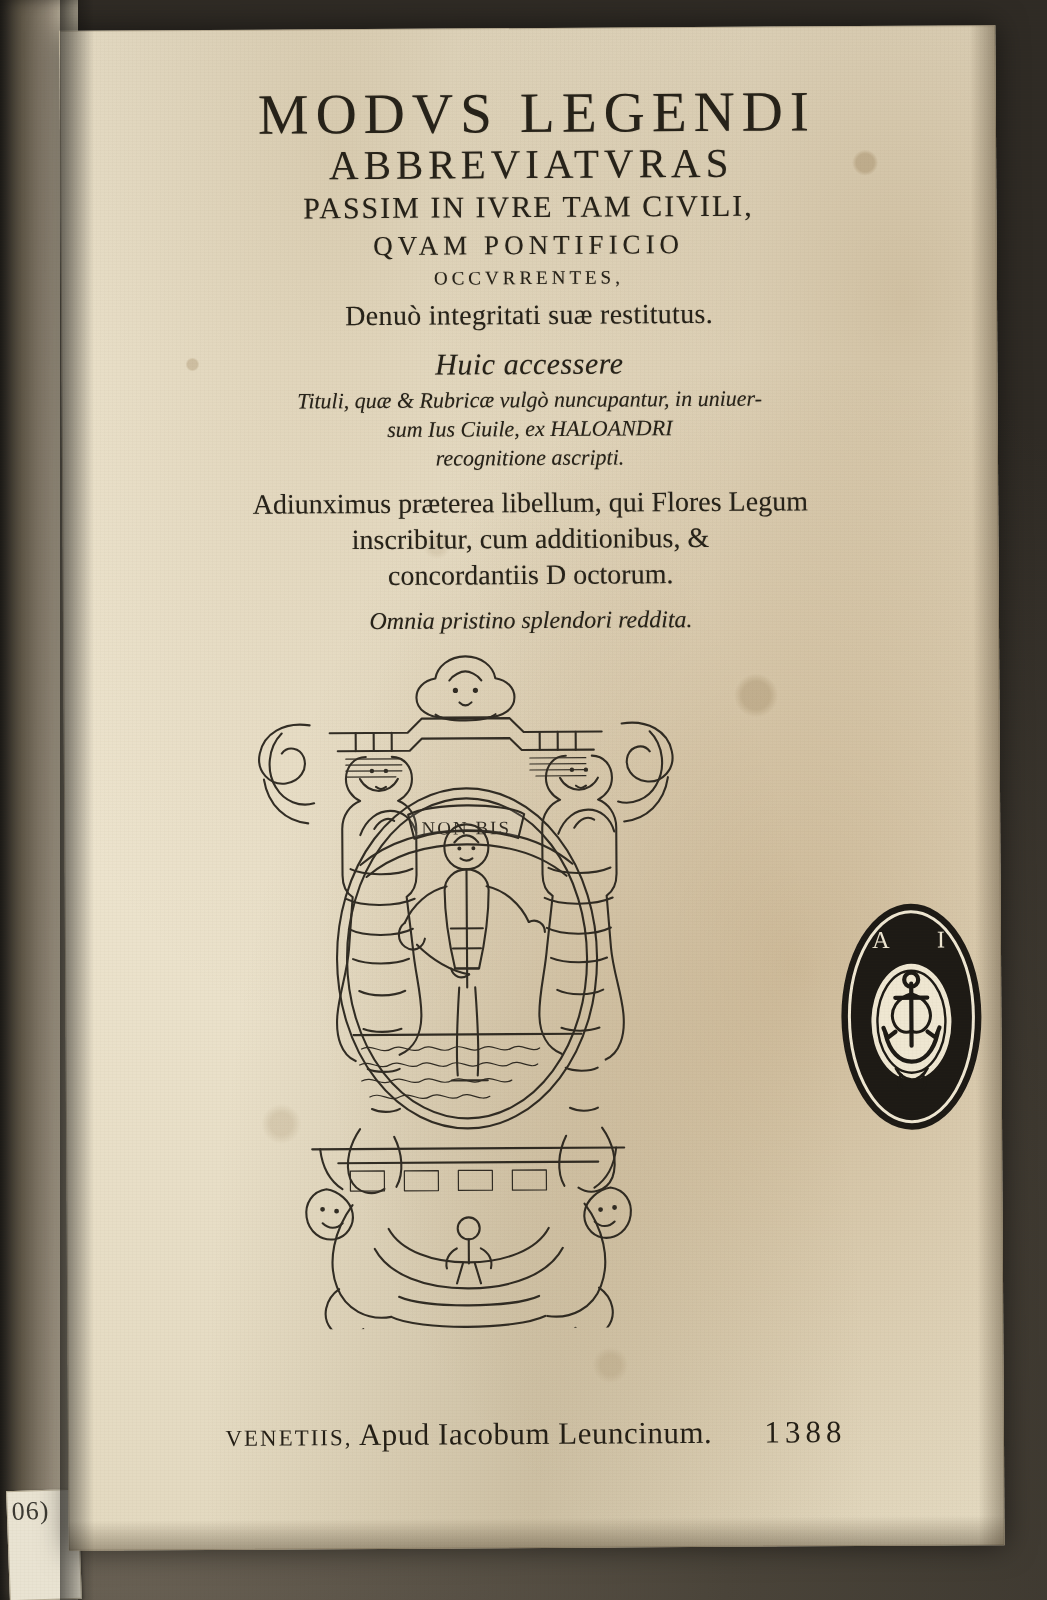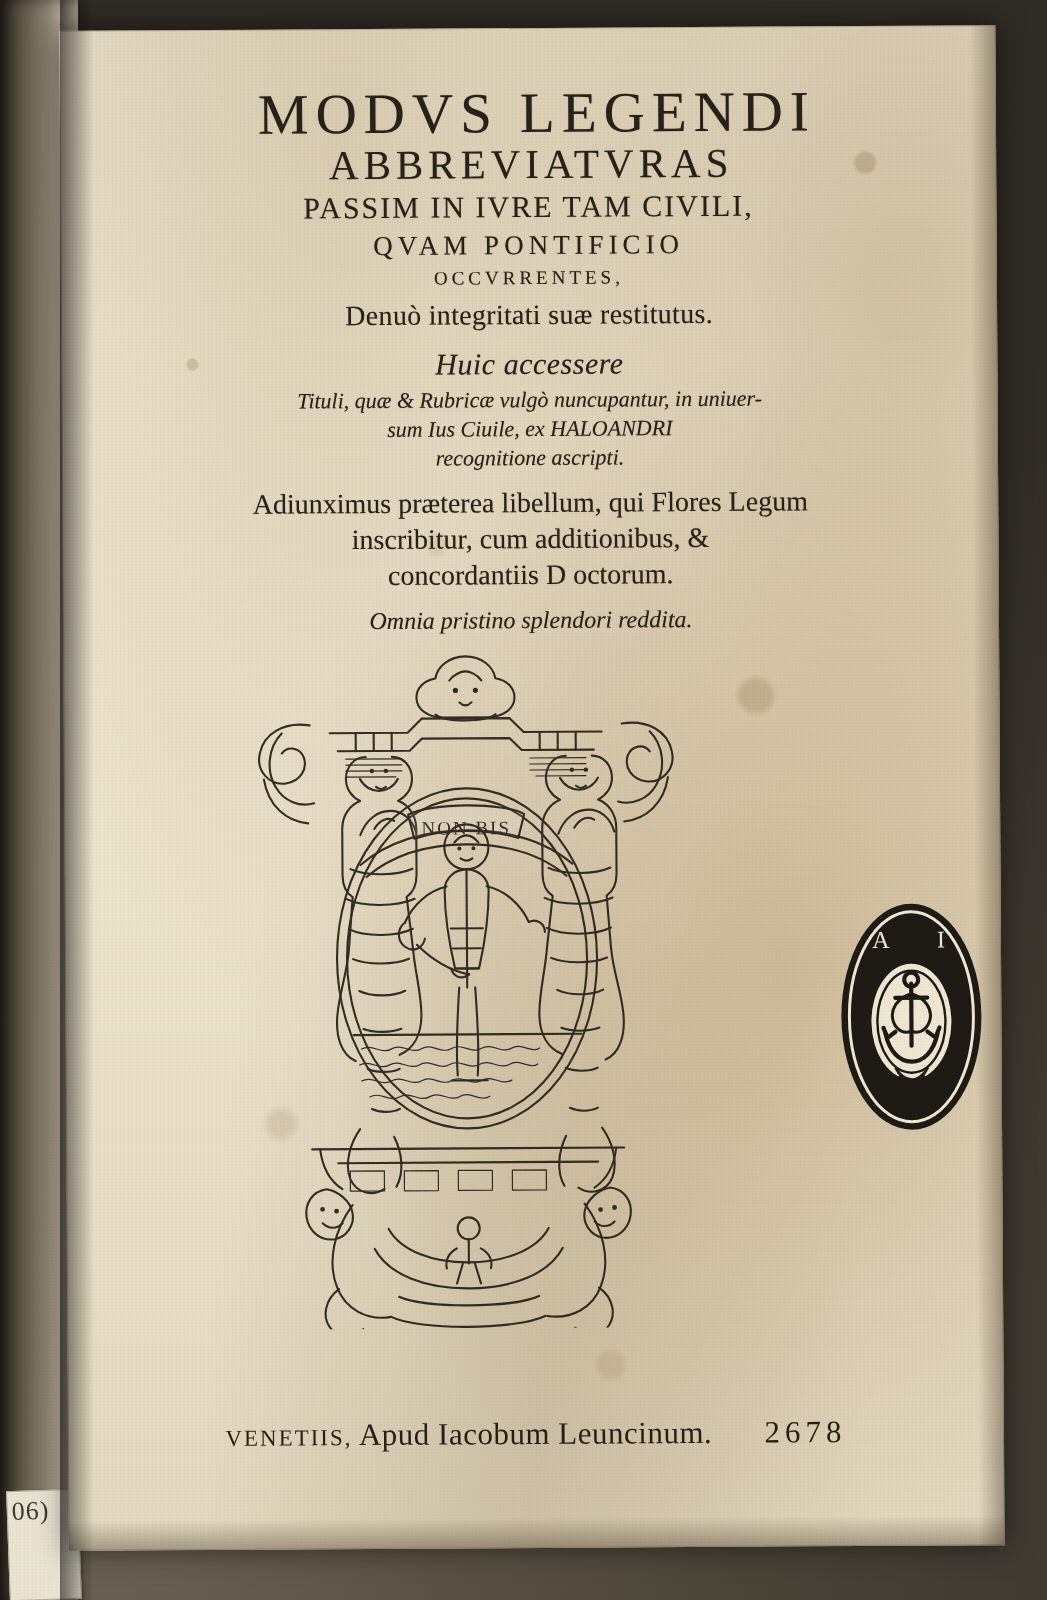--- a/index.html
+++ b/index.html
@@ -353,21 +353,21 @@
         <g fill="none" stroke="#1d1a15" stroke-width="3">
           <path d="M58 170c4 8 10 12 16 12s12-4 16-12"></path>
           <path d="M64 176c-4 6-4 12 0 16M84 176c4 6 4 12 0 16"></path>
         </g>
       </svg>
     </div>
 
     <div class="imprint">
       <span class="small">VENETIIS,</span>
       <span>Apud Iacobum Leuncinum.</span>
-      <span class="year">2678</span>
+      <span class="year">1388</span>
     </div>
 
     <div class="page-edge-right"></div>
     <div class="page-edge-bottom"></div>
   </div>
 
   <div class="grain"></div>
 </div>
 
 </body></html>

